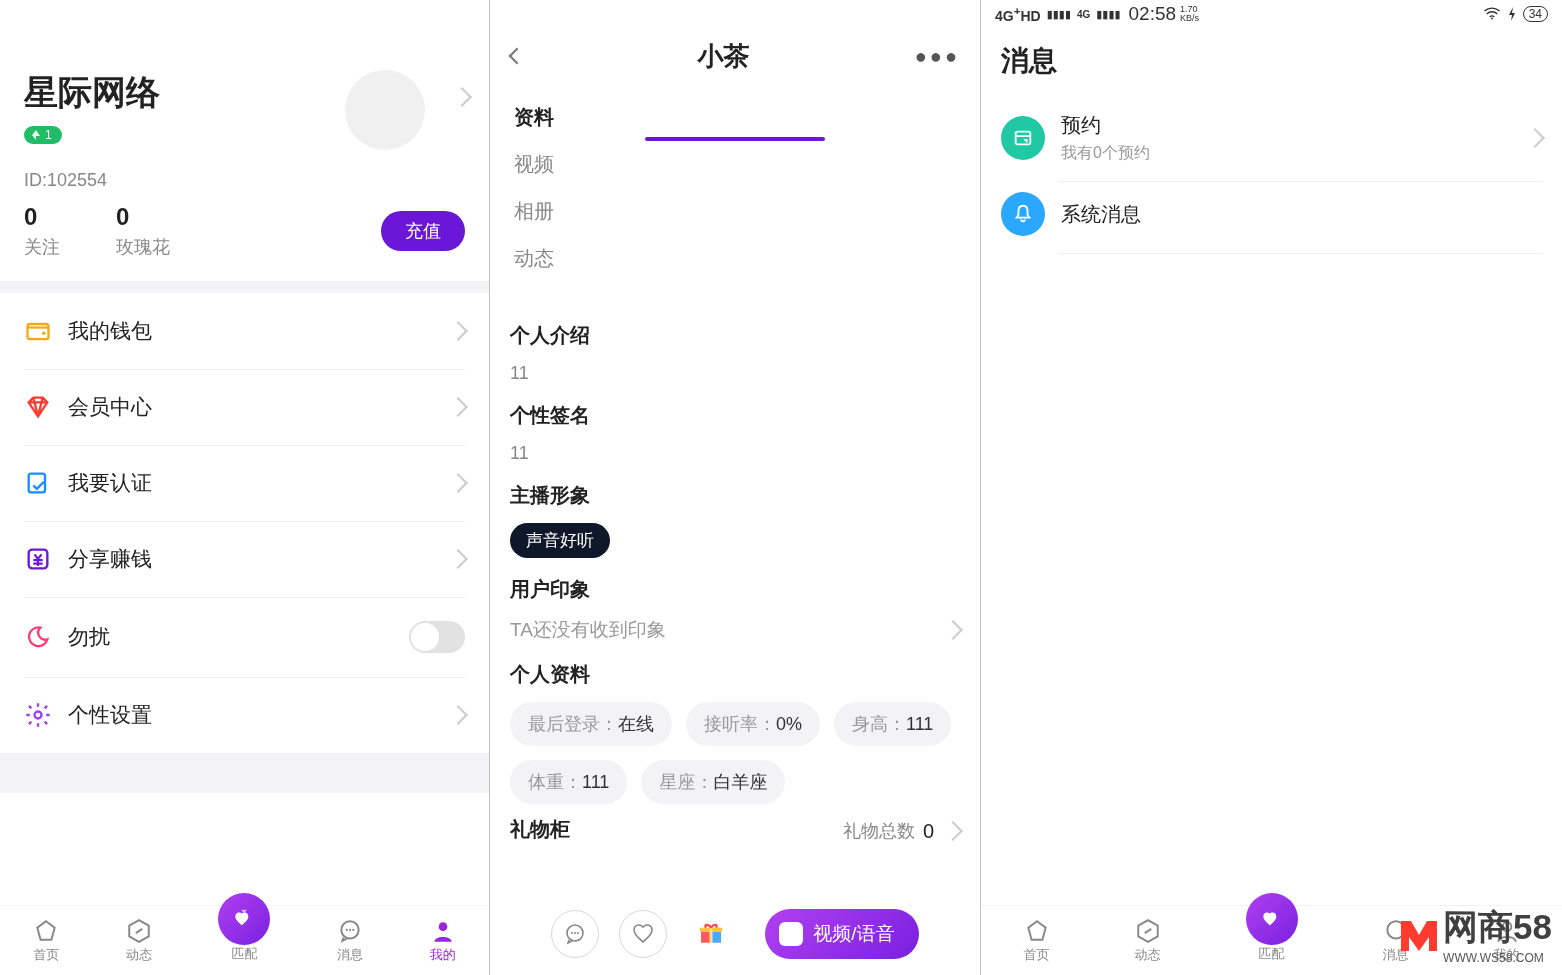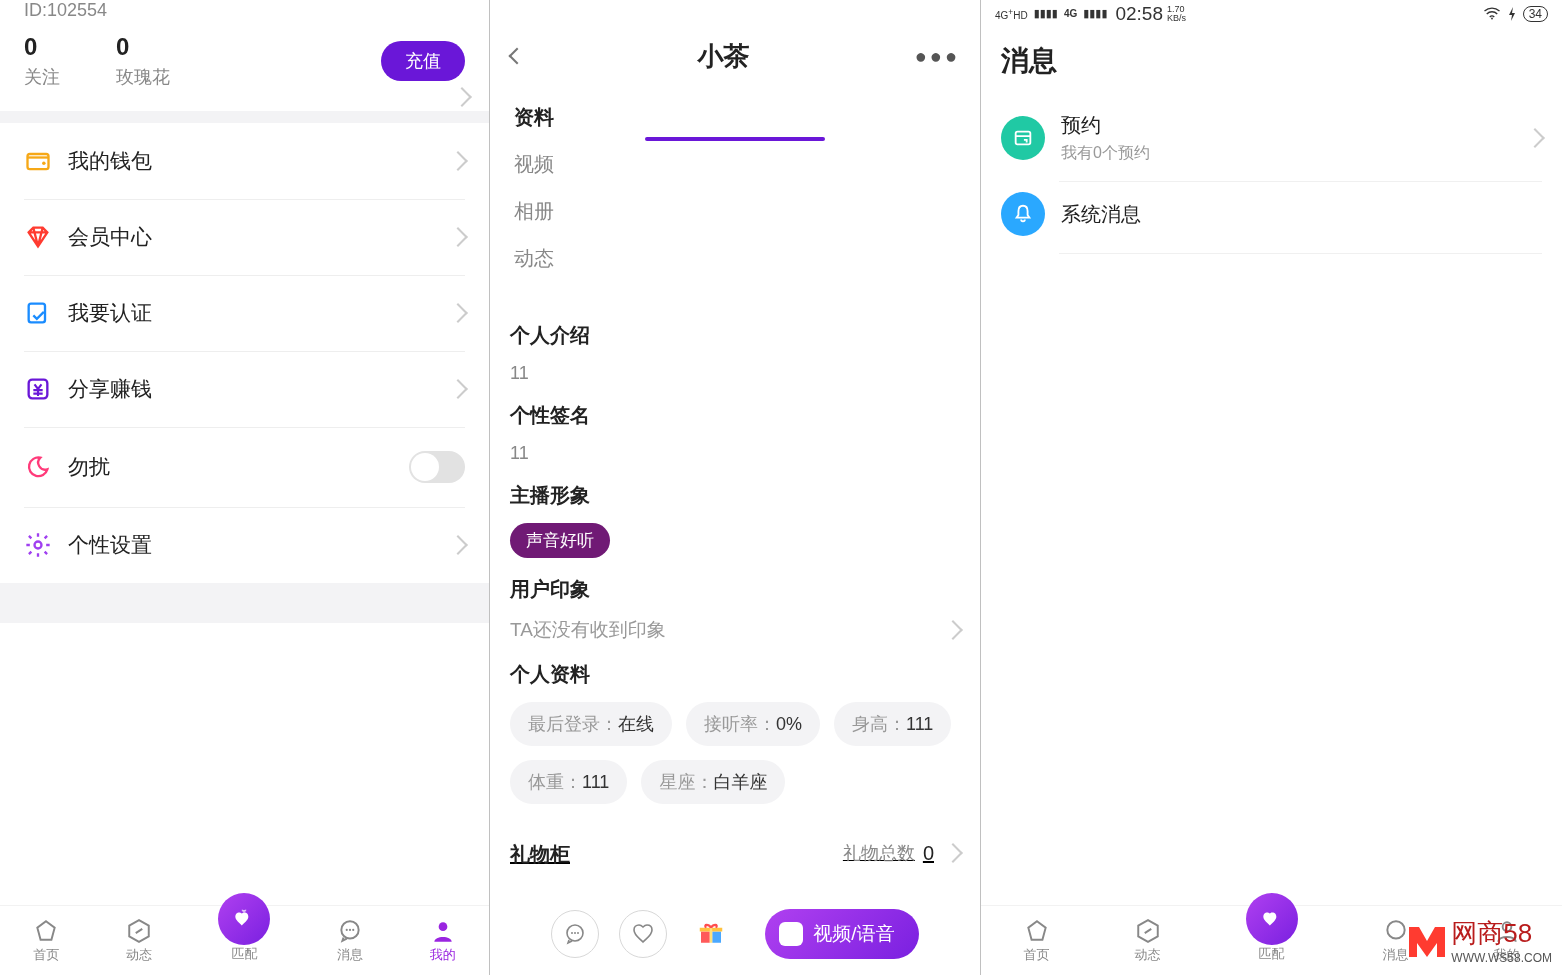--- a/index.html
+++ b/index.html
@@ -42,27 +42,27 @@
 .pm-back { width: 30px; height: 30px; display: flex; align-items: center; justify-content: center; }
 .pm-back div { width: 12px; height: 12px; border-left: 2px solid #777; border-bottom: 2px solid #777; transform: rotate(45deg); }
 .pm-dots { letter-spacing: 3px; color: #555; font-size: 20px; font-weight: bold; }
 .pm-tabs { display: flex; justify-content: space-around; padding: 14px 20px 10px 20px; flex-direction: column; }
 .pm-tab { font-size: 20px; color: #888; position: relative; padding: 8px 4px 12px 4px; }
 .pm-tab.active { color: #222; font-weight: 600; }
 .pm-tab.active::after { content: ""; position: absolute; left: 30%; right: 30%; bottom: 2px; height: 4px; border-radius: 2px; background: #6a17d8; }
 .pm-body { padding: 10px 20px; }
 .pm-sec-h { font-size: 20px; font-weight: 600; color: #222; margin-top: 18px; margin-bottom: 14px; }
 .pm-sec-v { font-size: 18px; color: #888; }
-.pm-tag { display: inline-block; background: #701a75; color: #fff; padding: 6px 16px; border-radius: 18px; font-size: 17px; }
+.pm-tag { display: inline-block; background: #0f172a; color: #fff; padding: 6px 16px; border-radius: 18px; font-size: 17px; }
 .pm-imp { display: flex; align-items: center; }
 .pm-imp .txt { color: #999; font-size: 19px; }
 .pm-chips { display: flex; flex-wrap: wrap; gap: 14px; margin-top: 6px; }
 .pm-chip { background: #f3f3f5; border-radius: 22px; padding: 10px 18px; font-size: 18px; color: #333; }
 .pm-chip .k { color: #999; }
-.pm-gift-h { display: flex; align-items: flex-start; margin-top: 37px; text-decoration: underline; }
+.pm-gift-h { display: flex; align-items: flex-end; margin-top: 12px; }
 .pm-gift-h .r { margin-left: auto; color: #888; font-size: 18px; display: flex; align-items: center; }
 .pm-gift-h .r .num { color: #222; margin: 0 8px; font-size: 20px; font-weight: 500; }
 .pm-actions { position: absolute; left: 0; right: 0; bottom: 0; height: 82px; display: flex; align-items: center; justify-content: center; gap: 20px; padding: 0 20px; background: #fff; }
 .pm-act { width: 48px; height: 48px; border-radius: 24px; border: 1.5px solid #d8d8d8; display: flex; align-items: center; justify-content: center; }
 .pm-call { background: linear-gradient(135deg,#b040f0,#7a20e0); color: #fff; border-radius: 26px; height: 50px; padding: 0 24px 0 14px; display: flex; align-items: center; font-size: 19px; margin-left: 10px; }
 .pm-call .vc { width: 24px; height: 24px; margin-right: 10px; background: #fff; border-radius: 6px; position: relative; }
 .pm-call .vc::after { content: ""; position: absolute; right: -6px; top: 6px; border: 6px solid transparent; border-left-color: #fff; }
 
 
 .pr-status { height: 28px; display: flex; align-items: center; padding: 4px 14px; font-size: 13px; color: #333; font-weight: 500; }
@@ -72,29 +72,41 @@
 .pr-title { font-size: 28px; font-weight: 700; color: #222; padding: 14px 20px 18px 20px; }
 .pr-item { display: flex; align-items: center; padding: 14px 20px; position: relative; }
 .pr-item::after { content: ""; position: absolute; left: 78px; right: 20px; bottom: -4px; height: 1px; background: #f0f0f0; }
 .pr-icon { width: 44px; height: 44px; border-radius: 22px; display: flex; align-items: center; justify-content: center; color: #fff; margin-right: 16px; }
 .pr-item-title { font-size: 20px; color: #222; }
 .pr-item-sub { font-size: 16px; color: #999; margin-top: 4px; }
 .pr-nav { position: absolute; left: 0; right: 0; bottom: 0; height: 70px; display: flex; align-items: center; justify-content: space-around; border-top: 1px solid #f2f2f2; background: #fff; }
 
 .watermark { position: absolute; right: 10px; bottom: 10px; display: flex; align-items: center; z-index: 5; }
 .watermark .logo { width: 48px; height: 48px; }
-.watermark .t1 { font-size: 26px; font-weight: 400; color: #b91c1c; }
+.watermark .t1 { font-size: 35px; font-weight: 700; color: #404040; }
 .watermark .t2 { font-size: 12px; color: #555; }
 
 svg { display: block; }
 </style>
 </head>
 <body>
 
 <div class="panel panel-left">
+  <div class="pl-head">
+    <div>
+      <div class="pl-title">星际网络</div>
+      <span class="pl-badge">
+        <svg viewBox="0 0 24 24">
+            <path d="M12 2 L4 12 L12 22 L12 14 L20 14 L12 2 Z" fill="#fff" opacity=".9"></path>
+          </svg>
+        <span>1</span>
+      </span>
+    </div>
+    <div class="pl-avatar"></div>
+  </div>
   <div class="pl-chev-head chev"></div>
   <div class="pl-id">ID:102554</div>
   <div class="pl-stats">
     <div class="pl-stat">
       <div class="num">0</div>
       <div class="lbl">关注</div>
     </div>
     <div class="pl-stat">
       <div class="num">0</div>
       <div class="lbl">玫瑰花</div>
@@ -271,21 +283,21 @@
     <div class="pm-call">
       <div class="vc"></div>
       <span>视频/语音</span>
     </div>
   </div>
 </div>
 
 <div class="panel panel-right">
   <div class="pr-status">
     <div class="left">
-      <span style="font-size:10px;font-weight:400">4G<sup>+</sup>HD</span>
+      <span style="font-size:14px;font-weight:700">4G<sup>+</sup>HD</span>
       <span style="font-size:11px">▮▮▮▮</span>
       <span style="font-size:10px;font-weight:700">4G</span>
       <span style="font-size:11px">▮▮▮▮</span>
     </div>
     <div class="mid" style="margin-left:8px">
       <span style="font-size:19px;font-weight:500">02:58</span>
       <span style="font-size:9px;line-height:9px;white-space:pre;margin-left:2px">1.70
 KB/s</span>
     </div>
     <div class="right">

